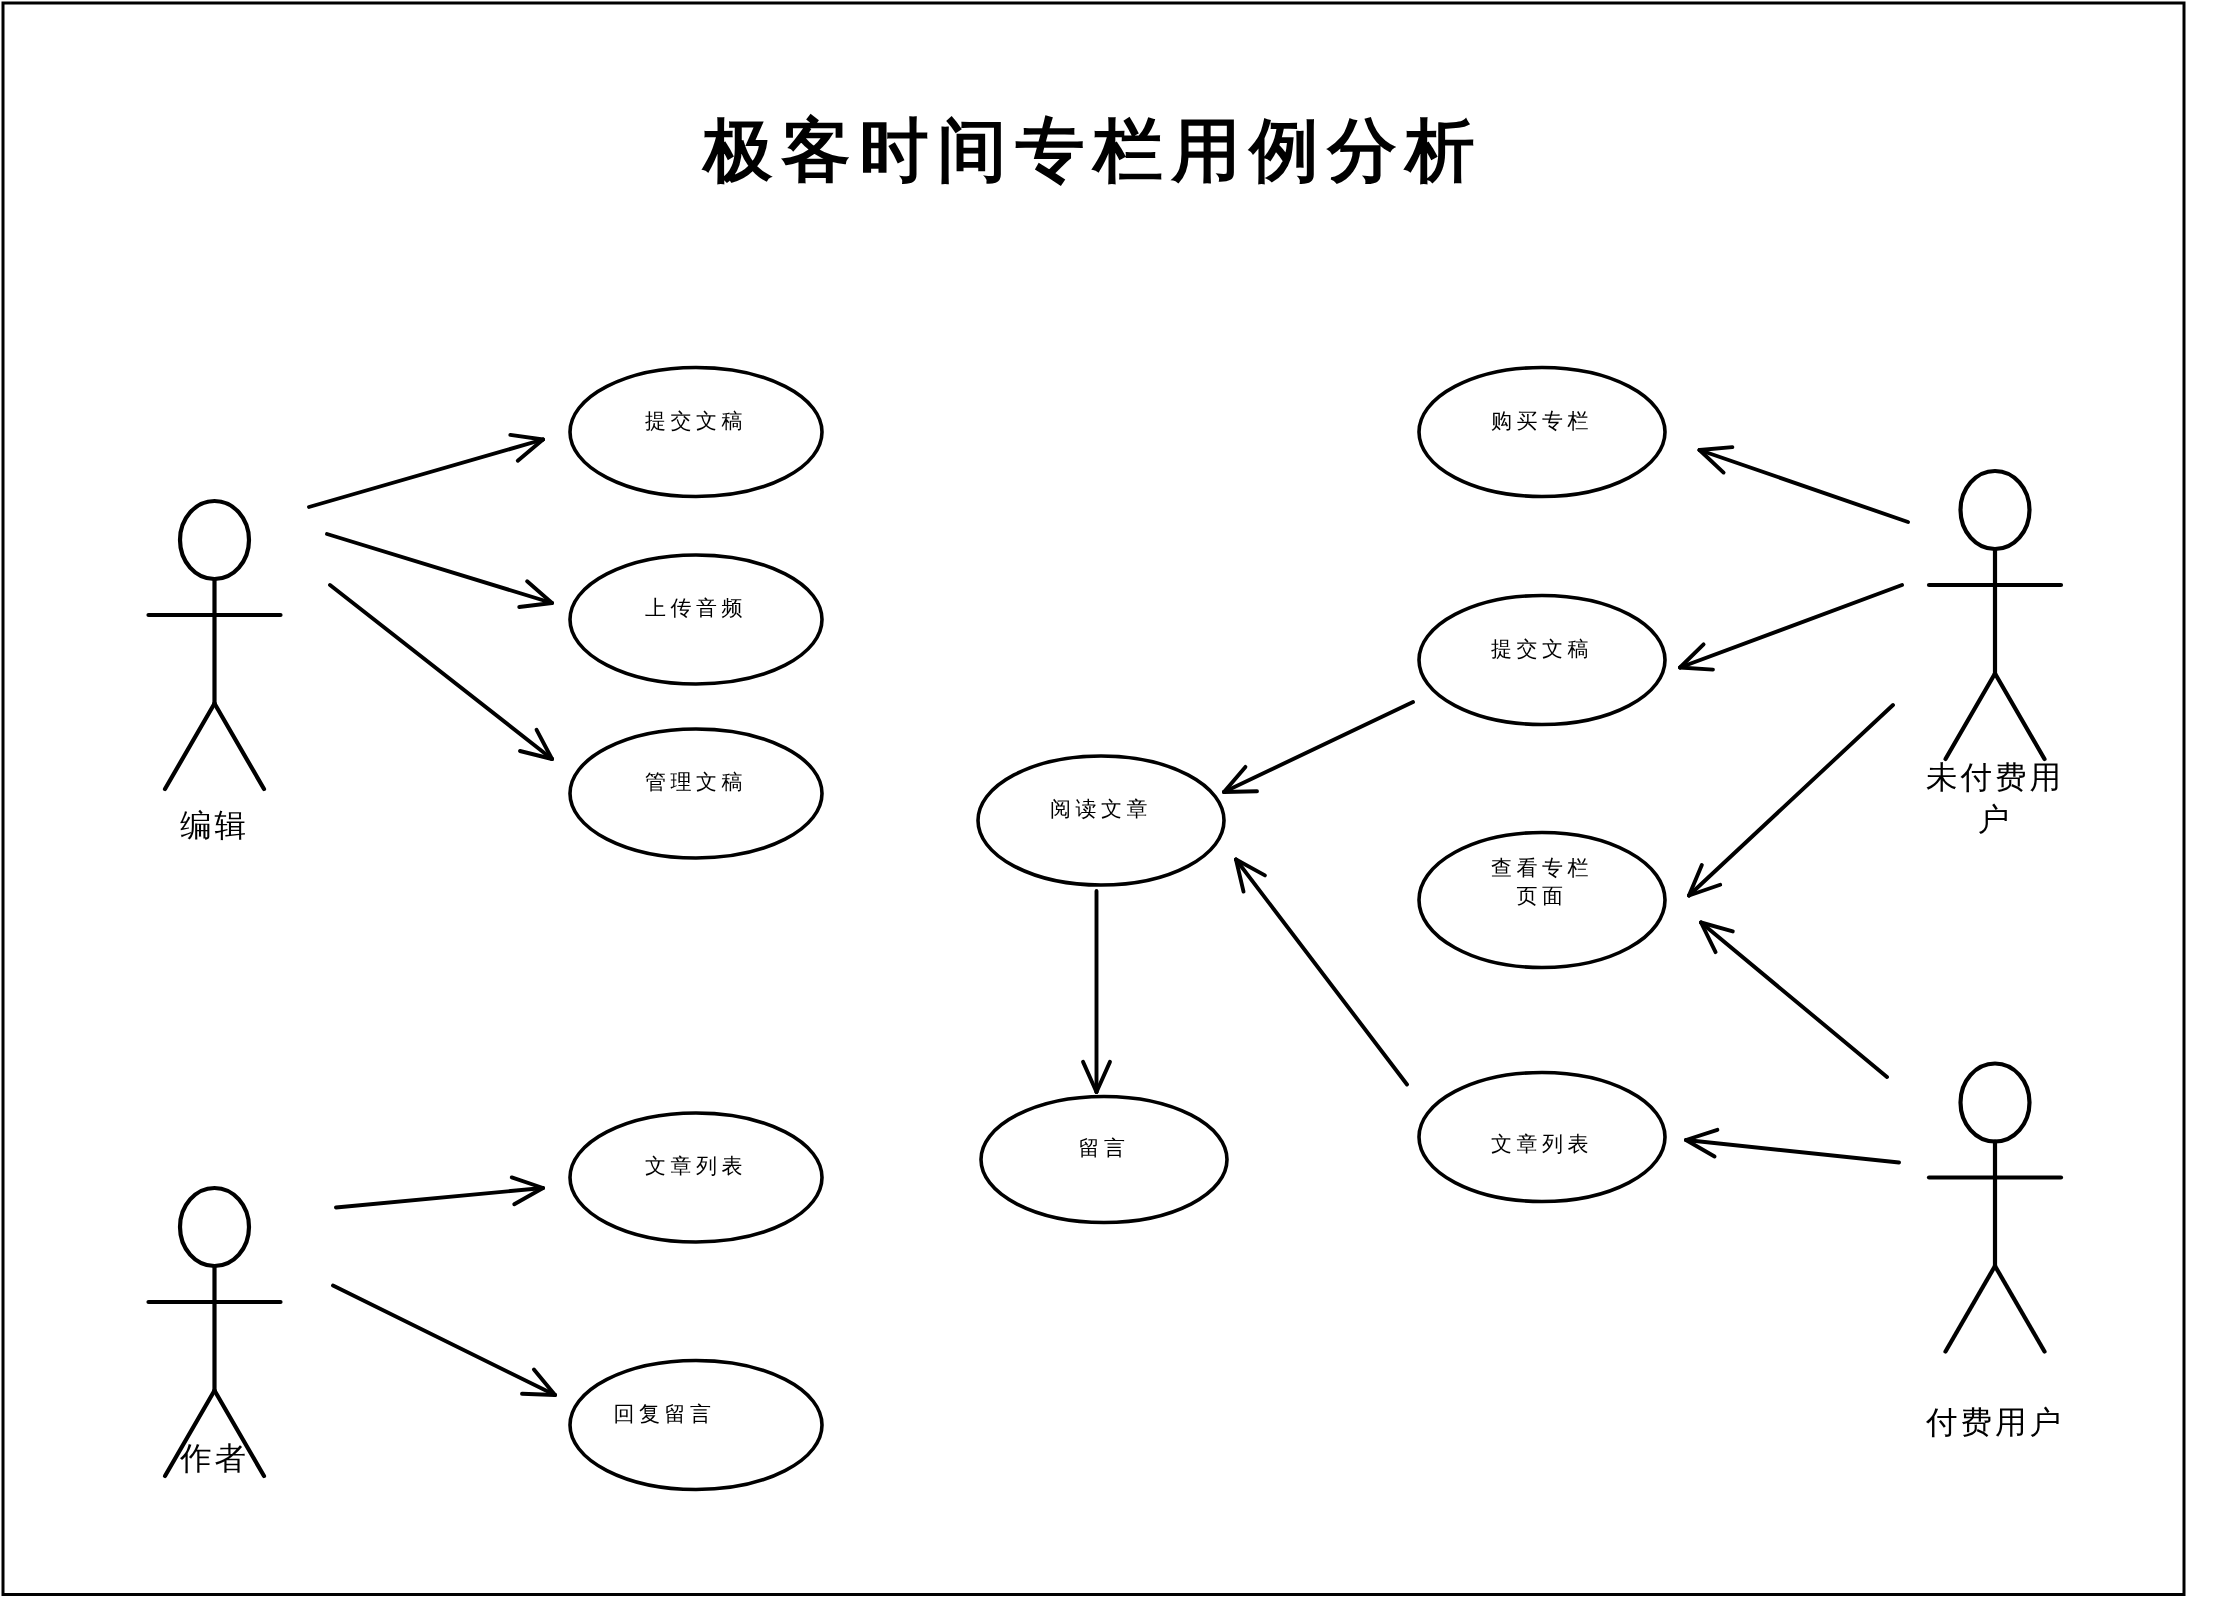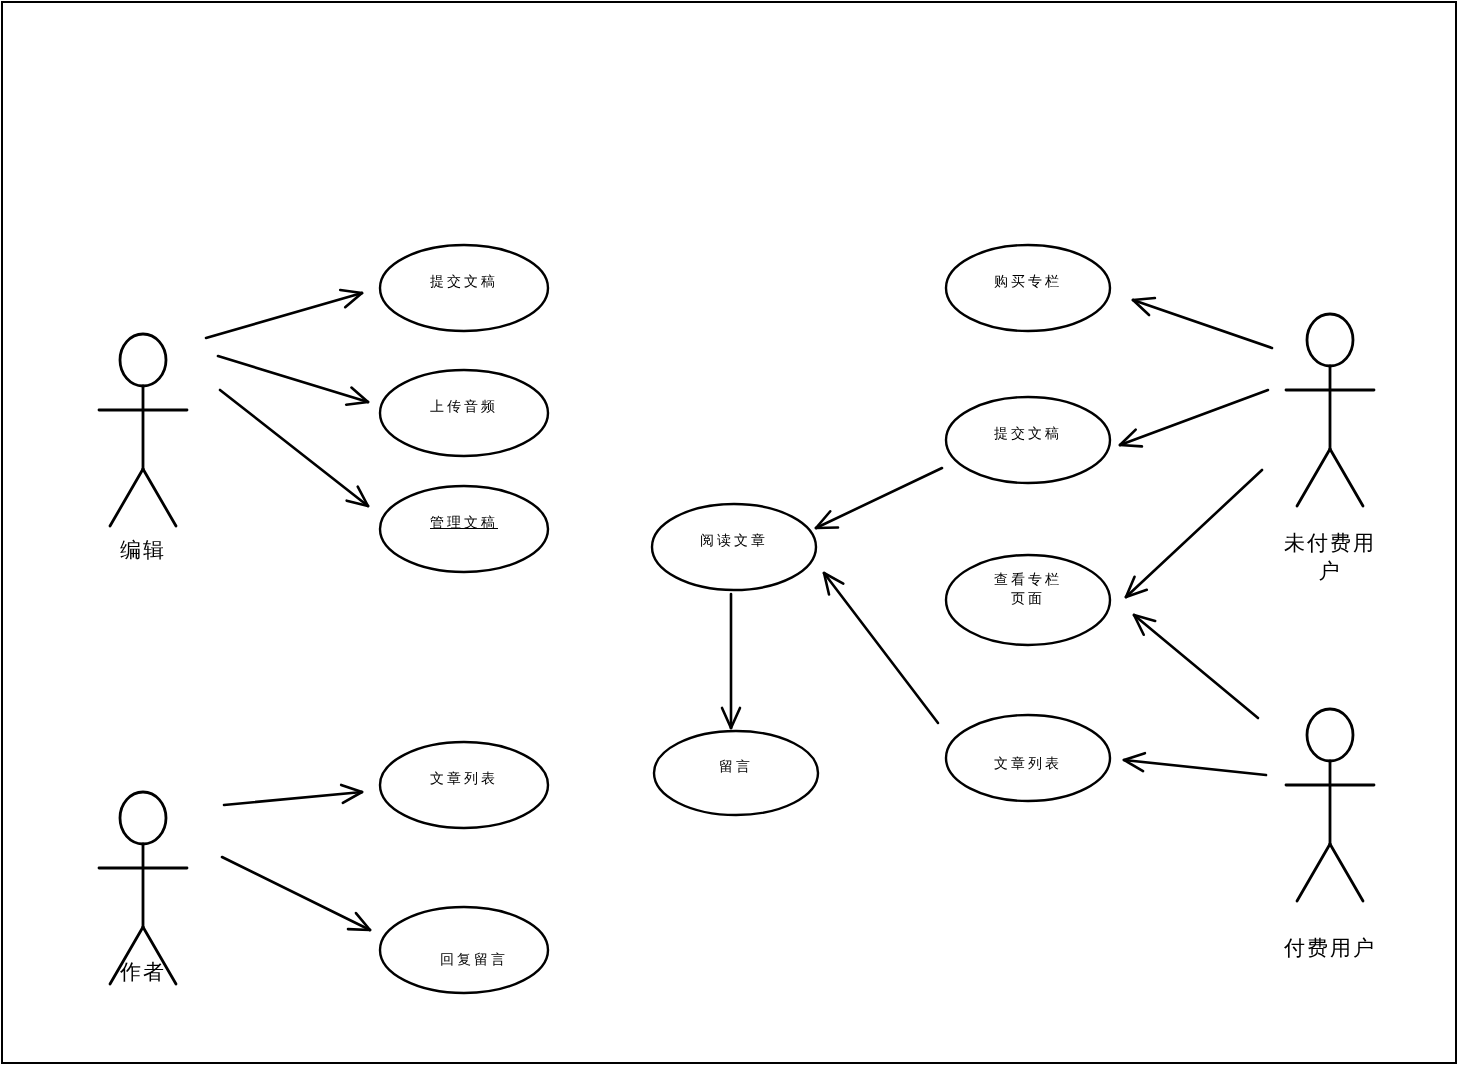--- a/index.html
+++ b/index.html
@@ -67,20 +67,21 @@
     position: absolute;
   }
 </style>
 </head>
 <body>
 
 <div id="page">
 
   <div id="frame-border"></div>
 
+  <div class="diagram-title">极客时间专栏用例分析</div>
 
   <svg id="diagram-svg" viewBox="0 0 1475 1069" xmlns="http://www.w3.org/2000/svg">
     <g id="ellipses" fill="none" stroke="#000000" stroke-width="2.4">
         <ellipse cx="464" cy="288" rx="84" ry="43"></ellipse>
         <ellipse cx="464" cy="413" rx="84" ry="43"></ellipse>
         <ellipse cx="464" cy="529" rx="84" ry="43"></ellipse>
         <ellipse cx="464" cy="785" rx="84" ry="43"></ellipse>
         <ellipse cx="464" cy="950" rx="84" ry="43"></ellipse>
         <ellipse cx="1028" cy="288" rx="82" ry="43"></ellipse>
         <ellipse cx="1028" cy="440" rx="82" ry="43"></ellipse>
@@ -188,27 +189,27 @@
       </g>
   </svg>
 
   <div id="labels-layer">
       <div class="usecase-label" style="left: 364px; top: 272px; width: 200px;">
         <div>提交文稿</div>
       </div>
       <div class="usecase-label" style="left: 364px; top: 397px; width: 200px;">
         <div>上传音频</div>
       </div>
-      <div class="usecase-label" style="left: 364px; top: 513px; width: 200px; text-decoration: underline;">
+      <div class="usecase-label" style="left: 364px; top: 513px; width: 200px;">
         <div>管理文稿</div>
       </div>
       <div class="usecase-label" style="left: 364px; top: 769px; width: 200px;">
         <div>文章列表</div>
       </div>
-      <div class="usecase-label" style="left: 374px; top: 934px; width: 200px; margin-top: 16px;">
+      <div class="usecase-label" style="left: 343px; top: 934px; width: 200px;">
         <div>回复留言</div>
       </div>
       <div class="usecase-label" style="left: 928px; top: 272px; width: 200px;">
         <div>购买专栏</div>
       </div>
       <div class="usecase-label" style="left: 928px; top: 424px; width: 200px;">
         <div>提交文稿</div>
       </div>
       <div class="usecase-label" style="left: 928px; top: 570px; width: 200px;">
         <div>查看专栏</div>
@@ -222,21 +223,21 @@
       </div>
       <div class="usecase-label" style="left: 636px; top: 757px; width: 200px;">
         <div>留言</div>
       </div>
       <div class="actor-label" style="left: 53px; top: 536px; width: 180px;">
         <div>编辑</div>
       </div>
       <div class="actor-label" style="left: 53px; top: 958px; width: 180px;">
         <div>作者</div>
       </div>
-      <div class="actor-label" style="left: 1240px; top: 529px; width: 180px;">
+      <div class="actor-label" style="left: 1240px; top: 504px; width: 180px;">
         <div>未付费用</div>
         <div>户</div>
       </div>
       <div class="actor-label" style="left: 1240px; top: 911px; width: 180px; margin-top: 23px;">
         <div>付费用户</div>
       </div>
     </div>
   <div id="hit-layer">
       <div class="ellipse-hit" style="left: 380px; top: 245px; width: 168px; height: 86px; border-radius: 50%;"></div>
       <div class="ellipse-hit" style="left: 380px; top: 370px; width: 168px; height: 86px; border-radius: 50%;"></div>

